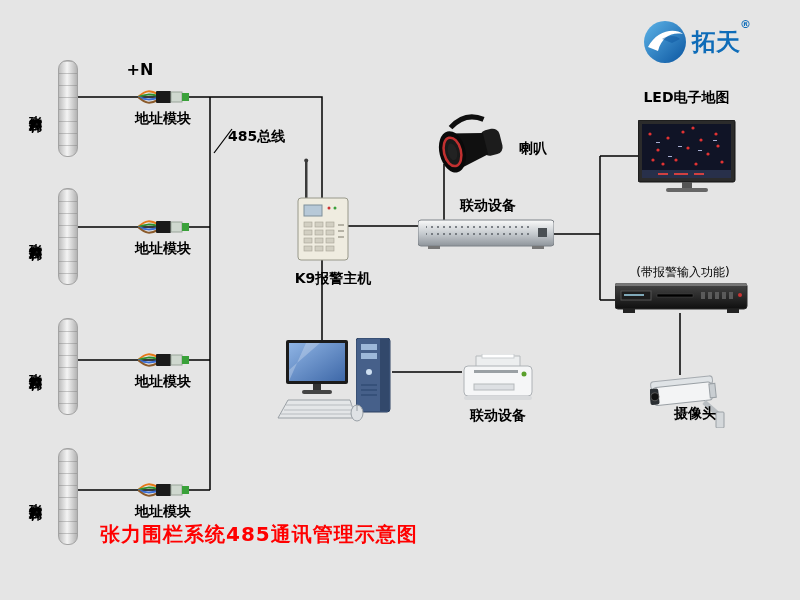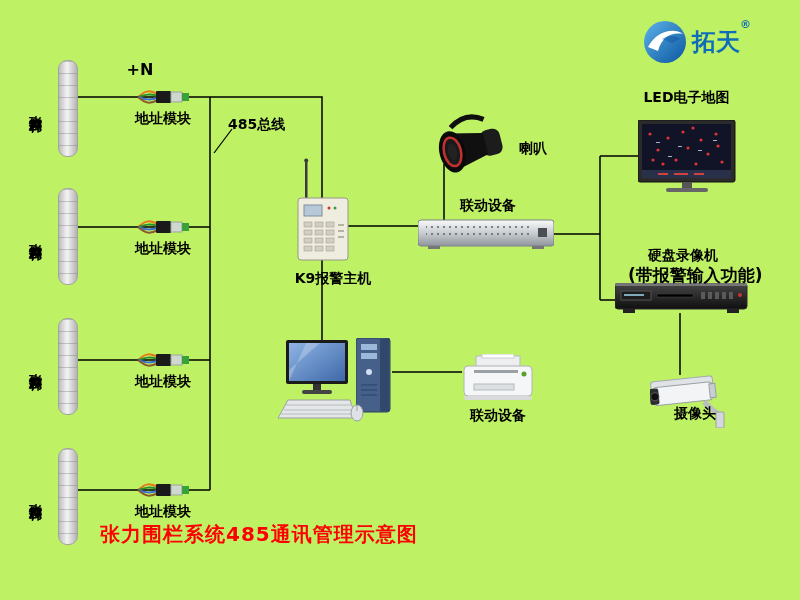--- a/index.html
+++ b/index.html
@@ -1,21 +1,21 @@
 <!DOCTYPE html>
 <html><head>
 <meta charset="utf-8">
 <style>
   html,body{margin:0;padding:0;background:#fff;}
-  .stage{position:relative;width:800px;height:600px;background:#bef264;overflow:hidden;
+  .stage{position:relative;width:800px;height:600px;background:#e5e5e5;overflow:hidden;
          font-family:"DejaVu Sans","Liberation Sans",sans-serif;}
   svg.wires{position:absolute;left:0;top:0;z-index:1;}
   .dev{position:absolute;z-index:2;}
   .lbl{position:absolute;z-index:3;font-weight:bold;font-size:14px;color:#000;text-align:center;white-space:nowrap;}
-  .lbl.small{font-size:17px;font-weight:bold;}
+  .lbl.small{font-size:12px;font-weight:normal;}
   .vlbl{position:absolute;z-index:3;writing-mode:vertical-rl;text-orientation:upright;
         font-weight:bold;font-size:13px;color:#000;display:flex;align-items:center;justify-content:center;
         letter-spacing:1px;}
   .pole{position:absolute;z-index:2;width:18px;height:95px;border-radius:9px;border:1px solid #a3a3a3;
         background:
           repeating-linear-gradient(180deg, rgba(110,110,110,.35) 0 1px, transparent 1px 12px),
           linear-gradient(90deg,#bdbdbd,#f4f4f4 45%,#b3b3b3);}
   .title{position:absolute;z-index:3;left:100px;top:521px;width:700px;text-align:left;
          font-size:20px;font-weight:bold;color:#ff0000;letter-spacing:1px;}
   .logo{position:absolute;z-index:3;left:642px;top:16px;width:150px;height:52px;display:flex;align-items:center;}
@@ -99,21 +99,21 @@
     <path d="M0 11 C8 8,12 8,20 10" stroke="#2f8f2f" stroke-width="2" fill="none"></path>
     <path d="M0 11 C8 14,12 14,20 12" stroke="#3b6fd4" stroke-width="2" fill="none"></path>
     <path d="M0 11 C8 18,12 18,20 14" stroke="#8a5a2b" stroke-width="2" fill="none"></path>
     <rect x="18" y="5" width="15" height="12" rx="1" fill="#1a1a1a"></rect>
     <rect x="33" y="6" width="11" height="10" fill="#cfd8cf" stroke="#9aa59a"></rect>
     <rect x="44" y="7" width="7" height="8" fill="#3aa13a"></rect>
   </svg>
   <div class="lbl" style="left:118px;top:503px;width:90px">地址模块</div>
 
   <div class="lbl" style="left:120px;top:60px;width:40px;font-size:16px">+N</div>
-  <div class="lbl" style="left:228px;top:116px;width:70px;text-align:left">485总线</div>
+  <div class="lbl" style="left:228px;top:128px;width:70px;text-align:left">485总线</div>
 
   <svg class="dev" style="left:296px;top:158px" width="54" height="104" viewBox="0 0 54 104">
     <rect x="9" y="2" width="2.5" height="40" fill="#3a3a3a"></rect>
     <circle cx="10.2" cy="2.5" r="2" fill="#3a3a3a"></circle>
     <rect x="2" y="40" width="50" height="62" rx="3" fill="#efece0" stroke="#98988a"></rect>
     <rect x="8" y="47" width="18" height="11" fill="#b7c9d8" stroke="#7f8f9a"></rect>
     <circle cx="33" cy="50" r="1.5" fill="#cc3333"></circle>
     <circle cx="39" cy="50" r="1.5" fill="#3aa13a"></circle>
     <g fill="#d2cfc2" stroke="#a5a295" stroke-width="0.6">
       <rect x="8" y="64" width="8" height="5"></rect>
@@ -197,21 +197,20 @@
     <rect x="4" y="50" width="89" height="8" fill="#28304a"></rect>
     <g fill="#d24040">
         <rect x="20" y="53" width="10" height="2"></rect>
         <rect x="36" y="53" width="14" height="2"></rect>
         <rect x="56" y="53" width="10" height="2"></rect>
       </g>
     <rect x="44" y="62" width="10" height="6" fill="#555"></rect>
     <rect x="28" y="68" width="42" height="4" rx="2" fill="#666"></rect>
   </svg>
 
-  <div class="lbl" style="left:628px;top:247px;width:110px">硬盘录像机</div>
   <div class="lbl small" style="left:628px;top:264px;width:110px">(带报警输入功能)</div>
   <svg class="dev" style="left:615px;top:283px" width="133" height="32" viewBox="0 0 133 32">
     <defs>
         <linearGradient id="dvrg" x1="0" y1="0" x2="0" y2="1">
       <stop offset="0" stop-color="#474747"></stop>
           <stop offset="1" stop-color="#0f0f0f"></stop>
     </linearGradient>
       </defs>
     <rect x="0" y="0" width="132" height="26" rx="3" fill="url(#dvrg)" stroke="#2a2a2a"></rect>
     <rect x="0" y="0" width="132" height="3" fill="#9a9a9a" opacity="0.6"></rect>

